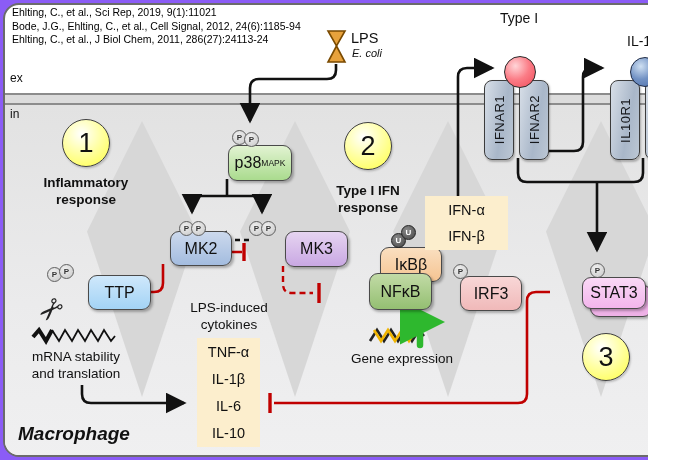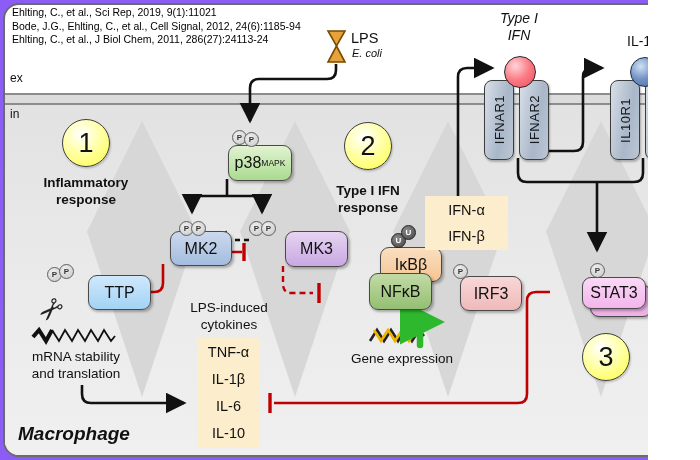--- a/index.html
+++ b/index.html
@@ -96,23 +96,22 @@
     <div>Bode, J.G., Ehlting, C., et al., Cell Signal, 2012, 24(6):1185-94</div>
     <div>Ehlting, C., et al., J Biol Chem, 2011, 286(27):24113-24</div>
   </div>
 
   <div class="lbl txtz" style="left:10px;top:71px;font-size:12px;">ex</div>
   <div class="lbl txtz" style="left:10px;top:107px;font-size:12px;">in</div>
 
   <div class="lbl txtz" style="left:351px;top:30px;font-size:14.5px;">LPS</div>
   <div class="lbl txtz" style="left:352px;top:47px;font-size:11px;font-style:italic;">E. coli</div>
 
-  <div class="lbl ctr txtz" style="left:479px;top:10px;width:80px;font-size:14px;line-height:17px;font-style:italic;">
+  <div class="lbl ctr txtz" style="left:479px;top:10px;width:80px;font-size:14px;line-height:17px;">
     <div>Type I</div>
-    <div>IFN</div>
   </div>
   <div class="lbl ctr txtz" style="left:603px;top:33px;width:80px;font-size:14px;">IL-10</div>
 
   <div class="ball" style="left:504px;top:56px;width:30px;height:30px;border:1.5px solid #2a2a2a;background:radial-gradient(circle at 35% 30%,#ffd5d8,#fb7c86 48%,#ef4b5a);"></div>
   <div class="ball" style="left:630px;top:57px;width:28px;height:28px;border:1.5px solid #1d2a44;background:radial-gradient(circle at 35% 30%,#cfe0f2,#7292c4 48%,#4a6ca8);"></div>
 
   <div class="receptor" style="left:484px;top:80px;">
       <span>IFNAR1</span>
     </div>
   <div class="receptor" style="left:519px;top:80px;">

